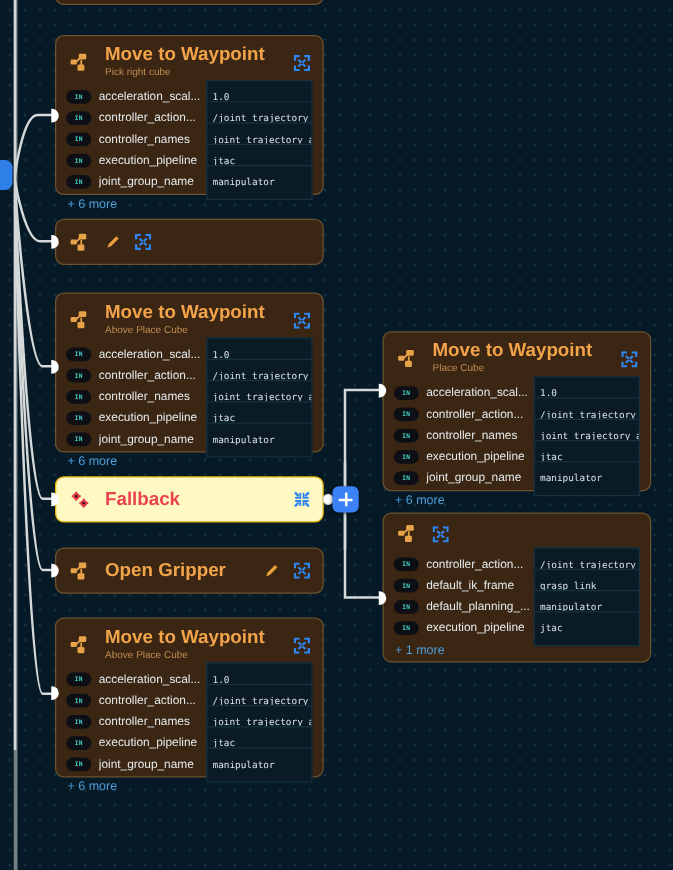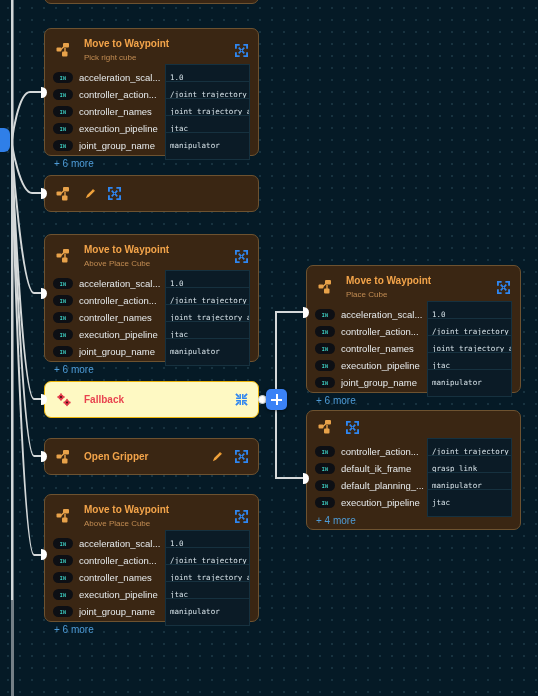--- a/index.html
+++ b/index.html
@@ -43,21 +43,21 @@
   }
   .node-head{
     display:flex;align-items:center;
     padding:8px 10px 4px 10px;
     gap:9px;
   }
   .node.compact .node-head{padding:0 10px;height:100%;}
   .icon-bot{flex:0 0 auto;width:20px;height:16px;position:relative;}
   .titlewrap{flex:1 1 auto;min-width:0;}
   .node-title{
-    color:#f3a44a;font-size:10px;font-weight:bold;line-height:14px;
+    color:#f3a44a;font-size:15px;font-weight:bold;line-height:14px;
     white-space:nowrap;overflow:hidden;text-overflow:ellipsis;
   }
   .node.fallback .node-title{color:#e8434f;font-weight:bold;}
   .node-sub{
     color:#c28c52;font-size:8px;line-height:11px;margin-top:1px;
     white-space:nowrap;overflow:hidden;text-overflow:ellipsis;
   }
   .head-icons{flex:0 0 auto;display:flex;align-items:center;gap:11px;}
   .ic{width:13px;height:13px;display:block;}
 
@@ -561,17 +561,17 @@
       <div class="prow">
         <div class="pbadge">
             <span>IN</span>
           </div>
         <div class="pname">execution_pipeline</div>
         <div class="pval">
             <span>jtac</span>
           </div>
       </div>
     </div>
-    <div class="more">+ 4 more</div>
+    <div class="more">+ 1 more</div>
   </div>
   <div class="handle left" style="left:303px;top:473px;"></div>
 
 </div>
 
 </body></html>

